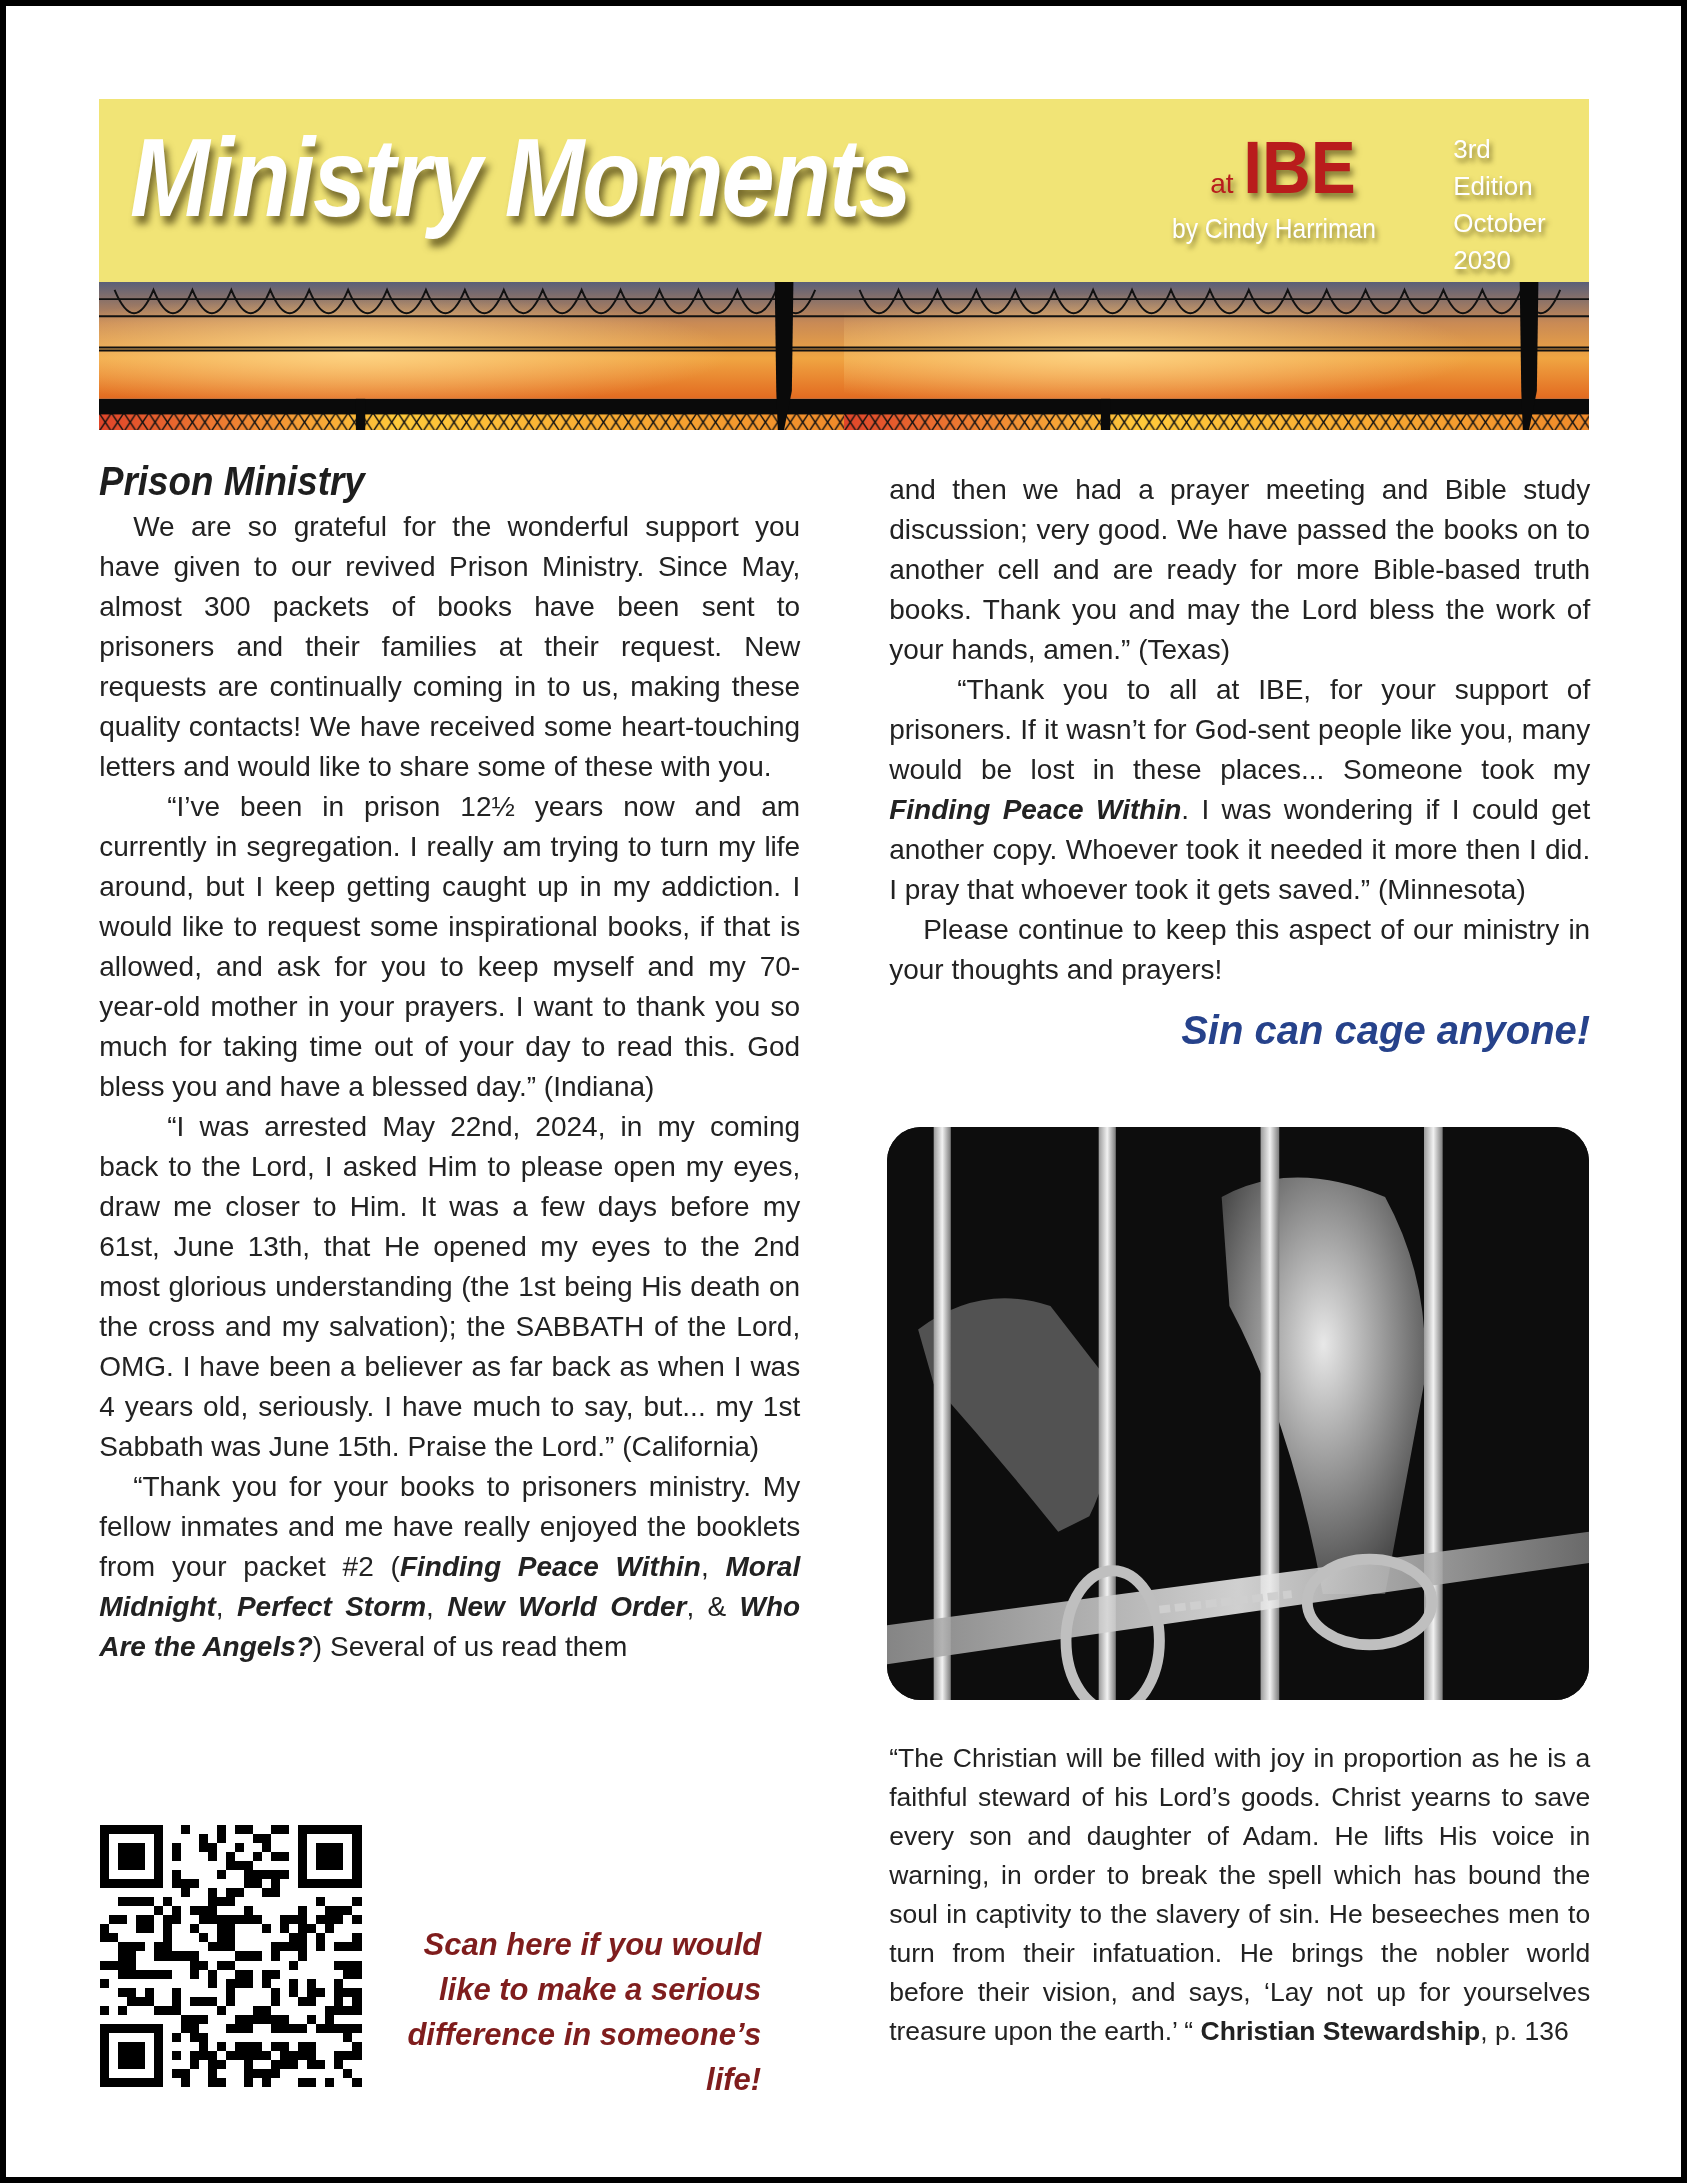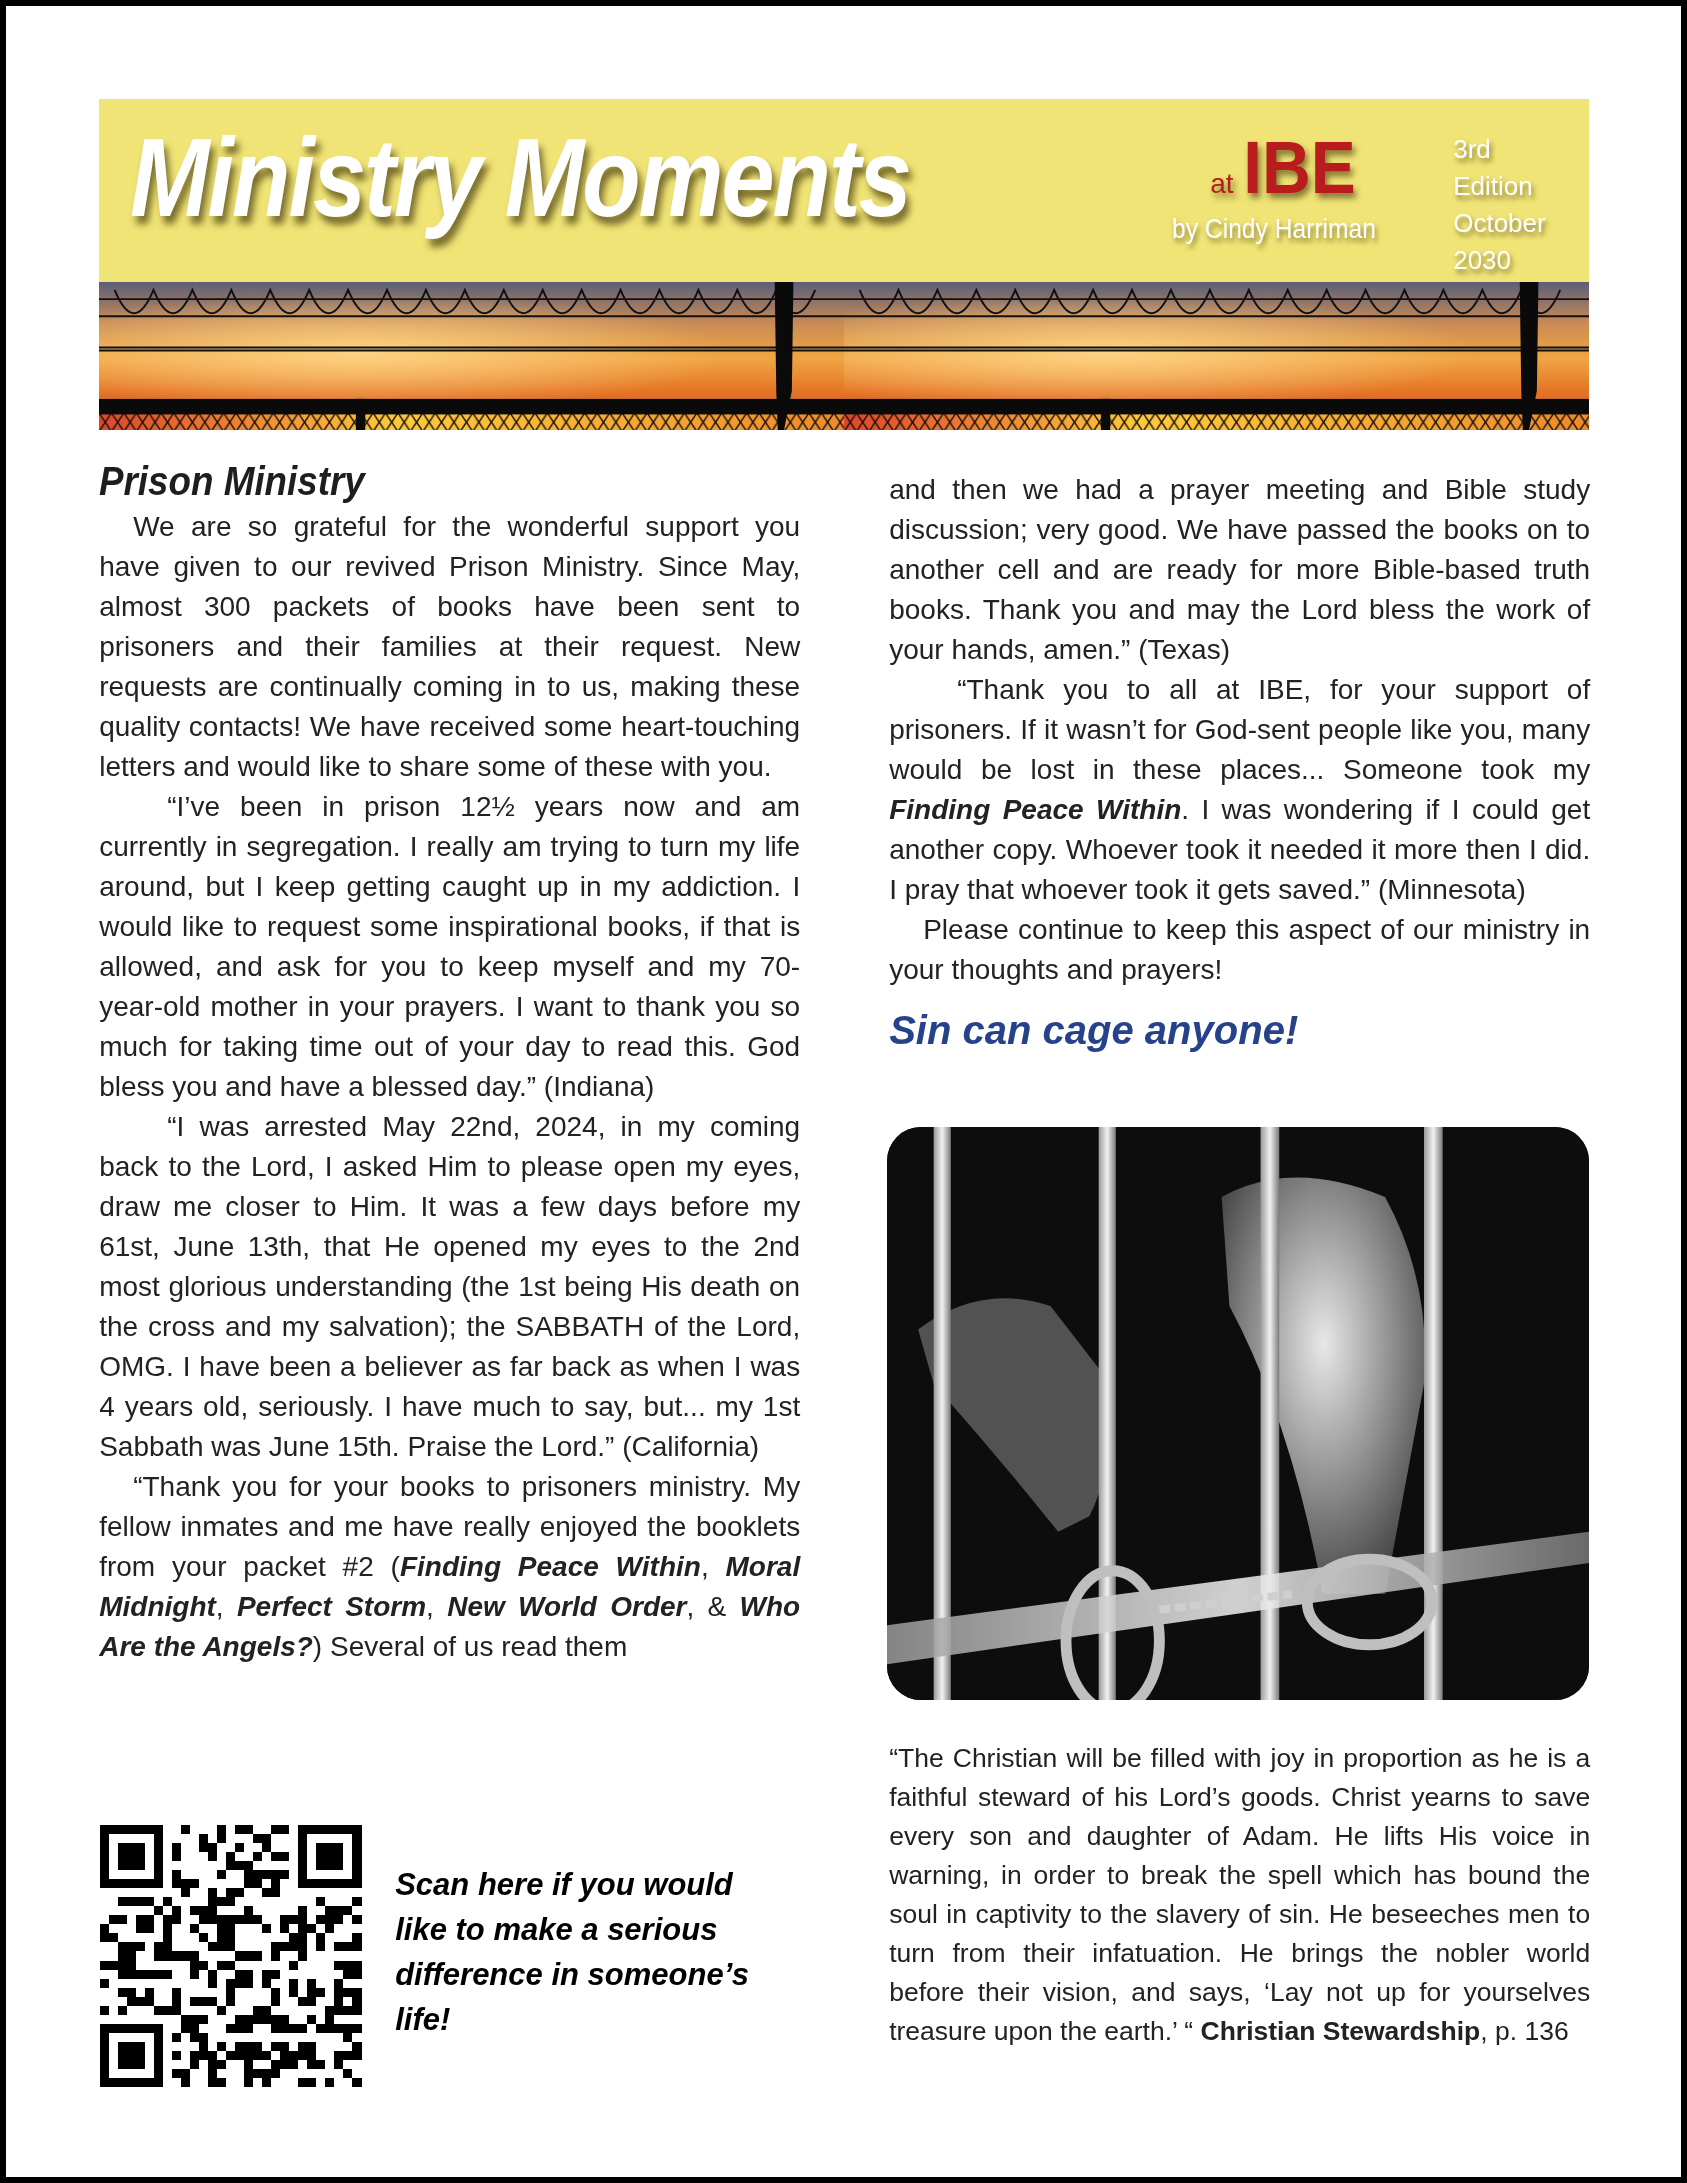--- a/index.html
+++ b/index.html
@@ -85,21 +85,21 @@
   .col-right { left: 883px; top: 464px; width: 701px; }
   .section-heading {
     font-size: 40px; font-weight: bold; font-style: italic; color: #1e1e1e;
     margin: 0 0 1.6px 0; line-height: 48px;
     transform: scaleX(0.92); transform-origin: left center;
   }
   .indent1 { text-indent: 34px; }
   .indent2 { text-indent: 68px; }
   .bi { font-weight: bold; font-style: italic; }
   .tagline {
-    text-align: left; color: #26428b;
+    text-align: right; color: #26428b;
     font-size: 40px; font-weight: bold; font-style: italic;
     margin-top: 20px;
   }
 
   
   .photo {
     position: absolute;
     left: 881px; top: 1121px;
     width: 702px; height: 573px;
     border-radius: 34px;
@@ -120,24 +120,24 @@
 
   
   .qr {
     position: absolute;
     left: 93px; top: 1819px;
     width: 263px; height: 262px;
   }
   .qr svg { display: block; width: 100%; height: 100%; }
   .scan-cta {
     position: absolute;
-    left: 389px; top: 1856px;
+    left: 389px; top: 1916px;
     width: 366px;
-    text-align: left;
-    color: #000000;
+    text-align: right;
+    color: #7f1d1d;
     font-size: 31px; line-height: 45px;
     font-weight: bold; font-style: italic;
   }
 </style>
 </head>
 <body>
 
 <div class="page">
 
   <div class="masthead">

